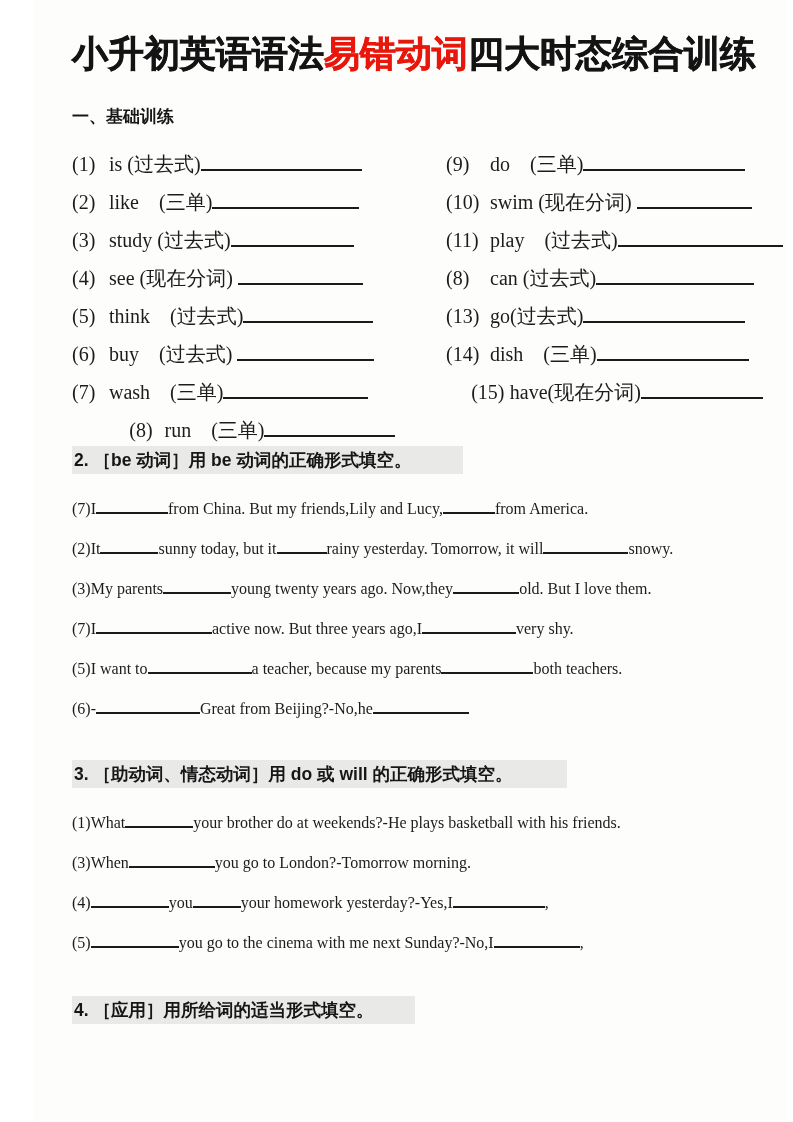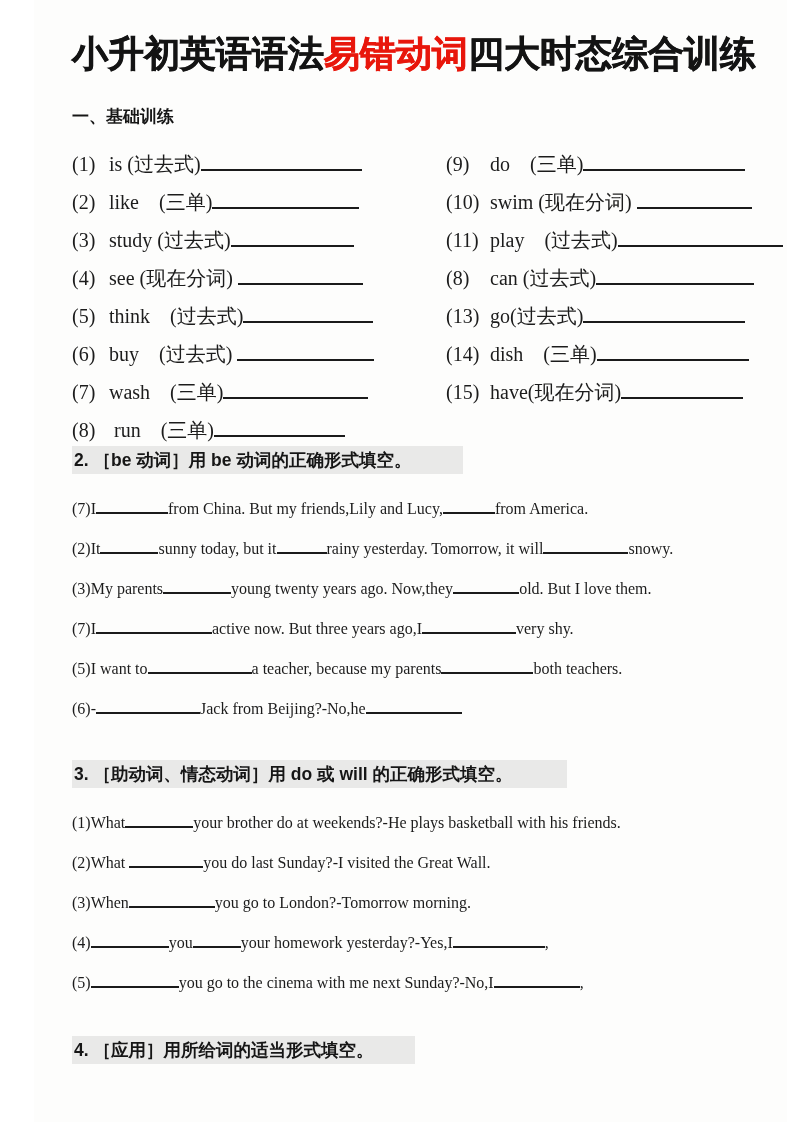--- a/index.html
+++ b/index.html
@@ -46,21 +46,21 @@
   .q-head-wrap{display:block;}
   
   .cols{display:flex;margin-top:25px;}
   .colL{width:374px;flex:none;}
   .colR{flex:1;}
   .witem{
     height:19px;line-height:22px;
     margin-bottom:19px;
     font-size:20px;white-space:nowrap;
   }
-  .colL .witem:last-child,.colR .witem:last-child{margin-bottom:0;}
+  .colL .witem:last-child,.colR .witem:last-child{margin-bottom:0;text-align:center;}
   .wnum{display:inline-block;width:37px;}
   .colR .wnum{width:44px;}
   .wtext{white-space:pre;}
   
   .blank{
     display:inline-block;
     height:14px;
     border-bottom:2px solid #1b1b1b;
     vertical-align:baseline;
   }
@@ -108,27 +108,26 @@
     </div>
   </div>
 
   <div class="q-head-wrap"><div class="q-head qh2">2. ［be 动词］用 be 动词的正确形式填空。</div></div>
   <div class="slist">
     <p class="sent"><span class="t">(7)I</span><span class="blank" style="width: 72px;"></span><span class="t">from China. But my friends,Lily and Lucy,</span><span class="blank" style="width: 52px;"></span><span class="t">from America.</span></p>
     <p class="sent"><span class="t">(2)It</span><span class="blank" style="width: 58px;"></span><span class="t">sunny today, but it</span><span class="blank" style="width: 50px;"></span><span class="t">rainy yesterday. Tomorrow, it will</span><span class="blank" style="width: 85px;"></span><span class="t">snowy.</span></p>
     <p class="sent"><span class="t">(3)My parents</span><span class="blank" style="width: 68px;"></span><span class="t">young twenty years ago. Now,they</span><span class="blank" style="width: 66px;"></span><span class="t">old. But I love them.</span></p>
     <p class="sent"><span class="t">(7)I</span><span class="blank" style="width: 116px;"></span><span class="t">active now. But three years ago,I</span><span class="blank" style="width: 94px;"></span><span class="t">very shy.</span></p>
     <p class="sent"><span class="t">(5)I want to</span><span class="blank" style="width: 104px;"></span><span class="t">a teacher, because my parents</span><span class="blank" style="width: 92px;"></span><span class="t">both teachers.</span></p>
-    <p class="sent"><span class="t">(6)-</span><span class="blank" style="width: 104px;"></span><span class="t">Jack from Beijing?-No,he</span><span class="blank" style="width: 96px;"></span></p>
+    <p class="sent"><span class="t">(6)-</span><span class="blank" style="width: 104px;"></span><span class="t">Great from Beijing?-No,he</span><span class="blank" style="width: 96px;"></span></p>
   </div>
 
   <div class="q-head-wrap"><div class="q-head qh3">3. ［助动词、情态动词］用 do 或 will 的正确形式填空。</div></div>
   <div class="slist3">
     <p class="sent"><span class="t">(1)What</span><span class="blank" style="width: 68px;"></span><span class="t">your brother do at weekends?-He plays basketball with his friends.</span></p>
-    <p class="sent"><span class="t">(2)What </span><span class="blank" style="width: 74px;"></span><span class="t">you do last Sunday?-I visited the Great Wall.</span></p>
     <p class="sent"><span class="t">(3)When</span><span class="blank" style="width: 86px;"></span><span class="t">you go to London?-Tomorrow morning.</span></p>
     <p class="sent"><span class="t">(4)</span><span class="blank" style="width: 78px;"></span><span class="t">you</span><span class="blank" style="width: 48px;"></span><span class="t">your homework yesterday?-Yes,I</span><span class="blank" style="width: 92px;"></span><span class="t">,</span></p>
     <p class="sent"><span class="t">(5)</span><span class="blank" style="width: 88px;"></span><span class="t">you go to the cinema with me next Sunday?-No,I</span><span class="blank" style="width: 86px;"></span><span class="t">,</span></p>
   </div>
 
   <div class="q-head-wrap"><div class="q-head qh4">4. ［应用］用所给词的适当形式填空。</div></div>
 
 </div>
 
 </body></html>

